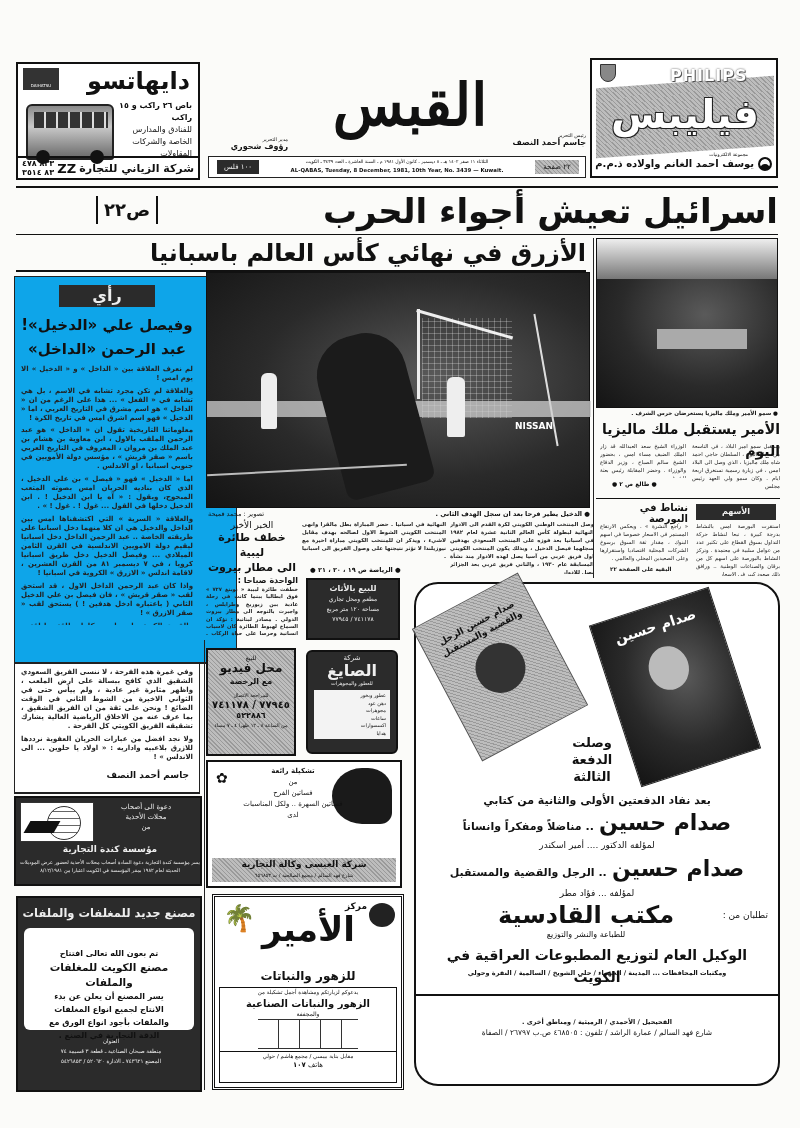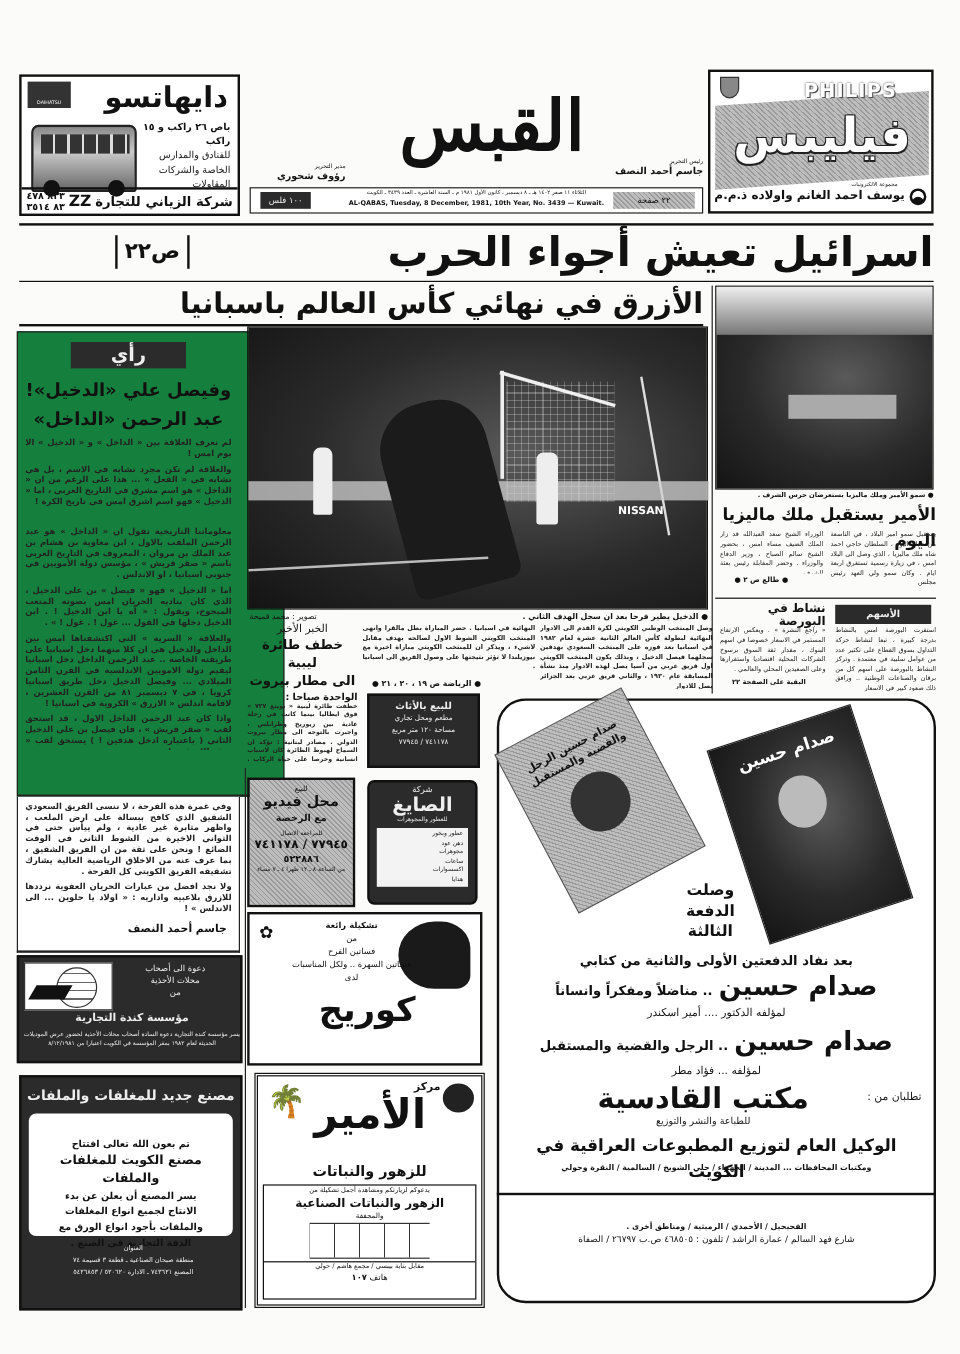--- a/index.html
+++ b/index.html
@@ -56,21 +56,21 @@
   <div style="font-size:5px;">رئيس التحرير</div>
   <div class="bold" style="font-size:8px;">جاسم أحمد النصف</div>
 </div>
 
 <div class="abs thin" style="left:208px;top:156px;width:378px;height:22px;background:#fff;">
   <div class="abs dark center" style="left:8px;top:3px;width:42px;height:14px;font-size:7px;line-height:14px;">١٠٠ فلس</div>
   <div class="abs" style="left:56px;top:1px;width:264px;text-align:center;">
     <div style="font-size:4.6px;line-height:8px;white-space:nowrap;overflow:hidden;">الثلاثاء ١١ صفر ١٤٠٢ هـ ـ ٨ ديسمبر ، كانون الأول ١٩٨١ م ـ السنة العاشرة ـ العدد ٣٤٣٩ ـ الكويت</div>
     <div class="ltr bold" style="font-size:5.4px;line-height:9px;white-space:nowrap;">AL-QABAS, Tuesday, 8 December, 1981, 10th Year, No. 3439 — Kuwait.</div>
   </div>
-  <div class="abs grey center" style="right:6px;top:3px;width:68px;height:14px;font-size:7px;line-height:14px;color:#111;">٢٢ صفحة</div>
+  <div class="abs grey center" style="right:6px;top:3px;width:44px;height:14px;font-size:7px;line-height:14px;color:#111;">٢٢ صفحة</div>
 </div>
 
 <div class="abs frame" style="left:590px;top:58px;width:188px;height:120px;background:#fff;">
   <div class="abs" style="left:8px;top:4px;width:16px;height:18px;background:#888;border-radius:0 0 8px 8px;border:1px solid #333;"></div>
   <div class="abs grey" style="left:4px;top:22px;width:178px;height:70px;transform:skewY(-4deg);"></div>
   <div class="abs bold ltr" style="left:34px;top:6px;font-size:16px;color:#fff;text-shadow:0 0 2px #444,1px 1px 0 #555;letter-spacing:1px;margin-left:44px;">PHILIPS</div>
   <div class="abs bold center" style="left:4px;top:30px;width:178px;font-size:40px;line-height:48px;color:#fff;text-shadow:1px 1px 0 #222,-1px -1px 0 #222,1px -1px 0 #222,-1px 1px 0 #222;">فيليبس</div>
   <div class="abs" style="right:28px;top:92px;font-size:4.5px;">مجموعة الالكترونيات</div>
   <div class="abs bold" style="right:22px;top:98px;font-size:10px;">يوسف احمد الغانم واولاده ذ.م.م</div>
   <div class="abs" style="right:4px;top:97px;width:14px;height:14px;border-radius:50%;background:#111;border:2px solid #111;box-shadow:inset 0 5px 0 #fff;"></div>
@@ -84,29 +84,29 @@
 </div>
 <div class="hr" style="left:16px;top:234px;width:762px;height:1px;"></div>
 
 <div class="abs bold" style="left:16px;top:236px;width:570px;font-size:24px;line-height:34px;text-align:right;border-bottom:2px solid #111;">الأزرق في نهائي كأس العالم باسبانيا</div>
 
 <div class="abs photo-dark" style="left:596px;top:238px;width:182px;height:170px;border:1px solid #111;">
   <div style="position:absolute;left:0;top:0;right:0;height:40px;background:linear-gradient(#eee,#777);"></div>
   <div style="position:absolute;left:60px;top:90px;width:90px;height:20px;background:#aaa;"></div>
 </div>
 
-<div class="abs thin" style="left:14px;top:276px;width:223px;height:388px;border-width:1px 1px 2px 1px;background:#15803d;text-decoration:underline;">
+<div class="abs thin" style="left:14px;top:276px;width:223px;height:388px;border-width:1px 1px 2px 1px;background:#0ea5e9;text-decoration:underline;">
   <div class="abs dark center bold" style="left:44px;top:8px;width:96px;height:22px;font-size:16px;line-height:22px;">رأي</div>
   <div class="abs bold center" style="left:4px;top:36px;width:176px;font-size:15px;line-height:24px;">
     <div>وفيصل علي «الدخيل»!</div>
     <div>عبد الرحمن «الداخل»</div>
   </div>
   <div class="abs txt bold" style="left:6px;top:88px;width:172px;height:260px;">
     <p style="margin-bottom:4px;">لم نعرف العلاقة بين « الداخل » و « الدخيل » الا يوم امس !</p>
-    <p style="margin-bottom:16px;">والعلاقة لم تكن مجرد تشابه في الاسم ، بل هي تشابه في « الفعل » ... هذا على الرغم من ان « الداخل » هو اسم مشرق في التاريخ العربي ، اما « الدخيل » فهو اسم اشرق امس في تاريخ الكرة !</p>
+    <p style="margin-bottom:3px;">والعلاقة لم تكن مجرد تشابه في الاسم ، بل هي تشابه في « الفعل » ... هذا على الرغم من ان « الداخل » هو اسم مشرق في التاريخ العربي ، اما « الدخيل » فهو اسم اشرق امس في تاريخ الكرة !</p>
     <p style="margin-bottom:4px;">معلوماتنا التاريخية تقول ان « الداخل » هو عبد الرحمن الملقب بالاول ، ابن معاوية بن هشام بن عبد الملك بن مروان ، المعروف في التاريخ العربي باسم « صقر قريش » ، مؤسس دولة الأمويين في جنوبي اسبانيا ، او الاندلس .</p>
     <p style="margin-bottom:4px;">اما « الدخيل » فهو « فيصل » بن علي الدخيل ، الذي كان بناديه الحريان امس بصوته المتعب المبحوح، ويقول : « آه يا ابن الدخيل ! . ابن الدخيل دخلها في القول ... غول ! . غول ! » .</p>
     <p style="margin-bottom:4px;">والعلاقة « السرية » التي اكتشفناها امس بين الداخل والدخيل هي ان كلا منهما دخل اسبانيا على طريقته الخاصة .. عبد الرحمن الداخل دخل اسبانيا ليقيم دولة الامويين الاندلسية في القرن الثامن الميلادي ... وفيصل الدخيل دخل طريق اسبانيا كرويا ، في ٧ ديسمبر ٨١ من القرن العشرين ، لاقامة اندلس « الازرق » الكروية في اسبانيا !</p>
     <p style="margin-bottom:4px;">واذا كان عبد الرحمن الداخل الاول ، قد استحق لقب « صقر قريش » ، فان فيصل بن علي الدخيل الثاني ( باعتباره ادخل هدفين ! ) يستحق لقب « صقر الازرق » !</p>
     <p style="margin-bottom:4px;">والفريق الكويتي لعب امس بكامل طاقته ولياقته ، رغم عرشا مشرقا للكرة العربية . وبذلك تصبح الكويت اول دولة عربية آسيوية تصل تصفيات كأس العالم في التاريخ . وستمثل الكرة العربية في اسبانيا بفريقين عربيين : الجزائر عن افريقيا ، والكويت عن آسيا .</p>
   </div>
 </div>
 <div class="abs thin" style="left:14px;top:664px;width:186px;height:130px;border-top:none;border-width:0 1px 2px 1px;background:#fff;">
   <div class="abs txt bold" style="left:6px;top:4px;width:172px;height:96px;">
     <p style="margin-bottom:4px;">وفي غمرة هذه الفرحة ، لا ننسى الفريق السعودي الشقيق الذي كافح ببسالة على ارض الملعب ، واظهر مثابرة غير عادية ، ولم ييأس حتى في الثواني الاخيرة من الشوط الثاني في الوقت الضائع ! ونحن على ثقة من ان الفريق الشقيق ، بما عرف عنه من الاخلاق الرياضية العالية يشارك تشقيقه الفريق الكويتي كل الفرحة .</p>
@@ -193,21 +193,24 @@
 <div class="abs" style="left:206px;top:760px;width:196px;height:128px;border:2px solid #111;background:#fff;">
   <div class="abs" style="left:8px;top:8px;font-size:14px;">✿</div>
   <div class="abs" style="right:8px;top:6px;width:60px;height:56px;background:#1a1a1a;border-radius:50% 40% 20% 50%;"></div>
   <div class="abs center" style="left:30px;top:4px;width:110px;font-size:7px;line-height:11px;">
     <div class="bold">تشكيلة رائعة</div>
     <div>من</div>
     <div>فساتين الفرح</div>
     <div>فساتين السهرة .. ولكل المناسبات</div>
     <div>لدى</div>
   </div>
-  <div class="abs bold center" style="left:6px;top:64px;width:184px;font-size:28px;line-height:32px;">كوريج</div>
+  <div class="abs grey center" style="left:4px;bottom:4px;width:184px;height:24px;">
+    <div class="bold" style="font-size:9px;line-height:13px;">شركة العيسى وكالة التجارية</div>
+    <div style="font-size:5px;line-height:8px;">شارع فهد السالم / مجمع الصالحية / ت ٦٥٦٨٥٣</div>
+  </div>
 </div>
 
 <div class="abs" style="left:212px;top:894px;width:192px;height:196px;border:3px double #111;background:#fff;">
   <div class="abs" style="left:8px;top:6px;font-size:26px;">🌴</div>
   <div class="abs" style="right:6px;top:6px;width:26px;height:24px;border-radius:50%;background:#222;"></div>
   <div class="abs bold" style="right:34px;top:4px;font-size:9px;">مركز</div>
   <div class="abs bold center" style="left:50px;top:10px;width:90px;font-size:34px;line-height:44px;">الأمير</div>
   <div class="abs bold center" style="left:0;top:72px;width:186px;font-size:12px;">للزهور والنباتات</div>
   <div class="abs" style="left:4px;top:90px;width:178px;height:96px;border:1px solid #111;text-align:center;">
     <div style="font-size:5.5px;line-height:9px;">يدعوكم لزيارتكم ومشاهدة أجمل تشكيلة من</div>

